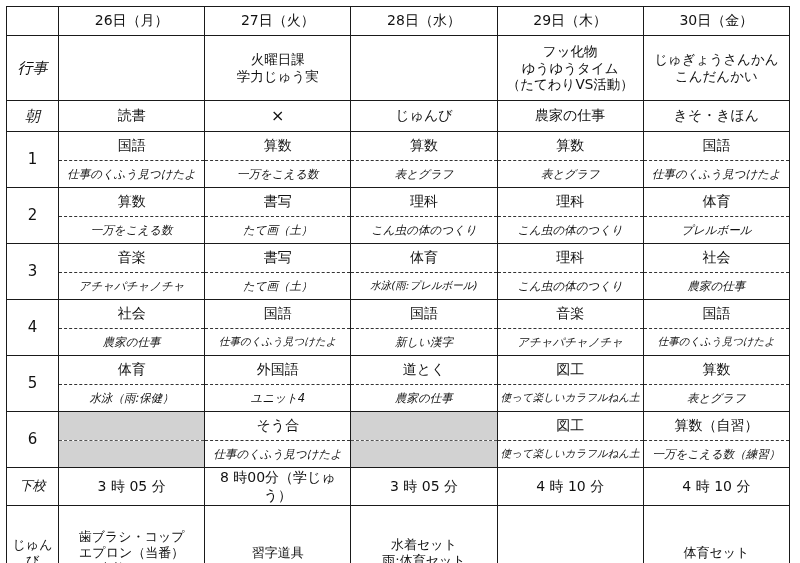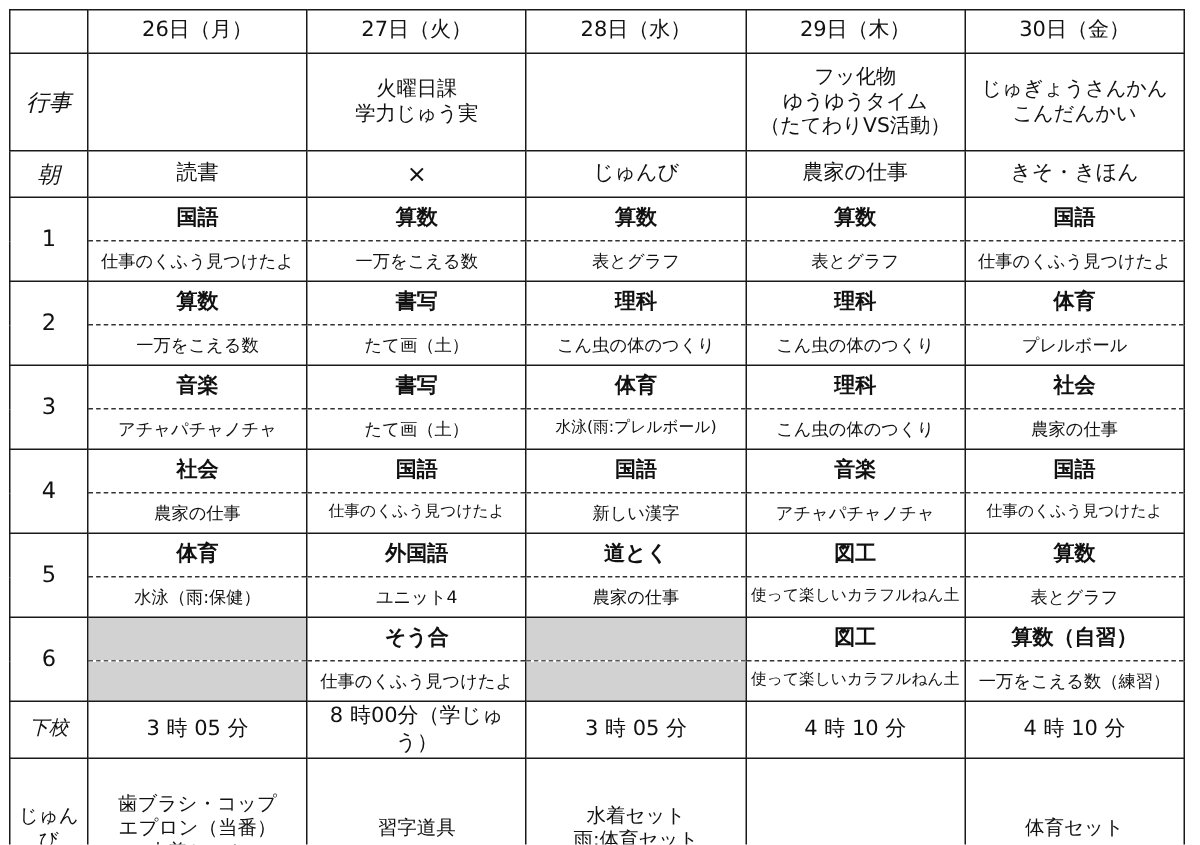--- a/index.html
+++ b/index.html
@@ -52,26 +52,26 @@
     font-size: 13px;
     margin-left: 29px;
   }
   .period-num {
     font-size: 15px;
   }
   .subject {
     font-size: 14px;
     border-bottom: 1px dashed #333 !important;
     height: 26px;
-    font-weight: bold;
   }
   .detail {
     font-size: 11.5px;
     border-top: none !important;
     height: 24px;
+    font-style: italic;
   }
   .detail.tiny {
     font-size: 10.5px;
     margin-top: 40px;
   }
   .gray {
     background: #d2d2d2;
   }
   .gray-line {
     background: #d2d2d2;

